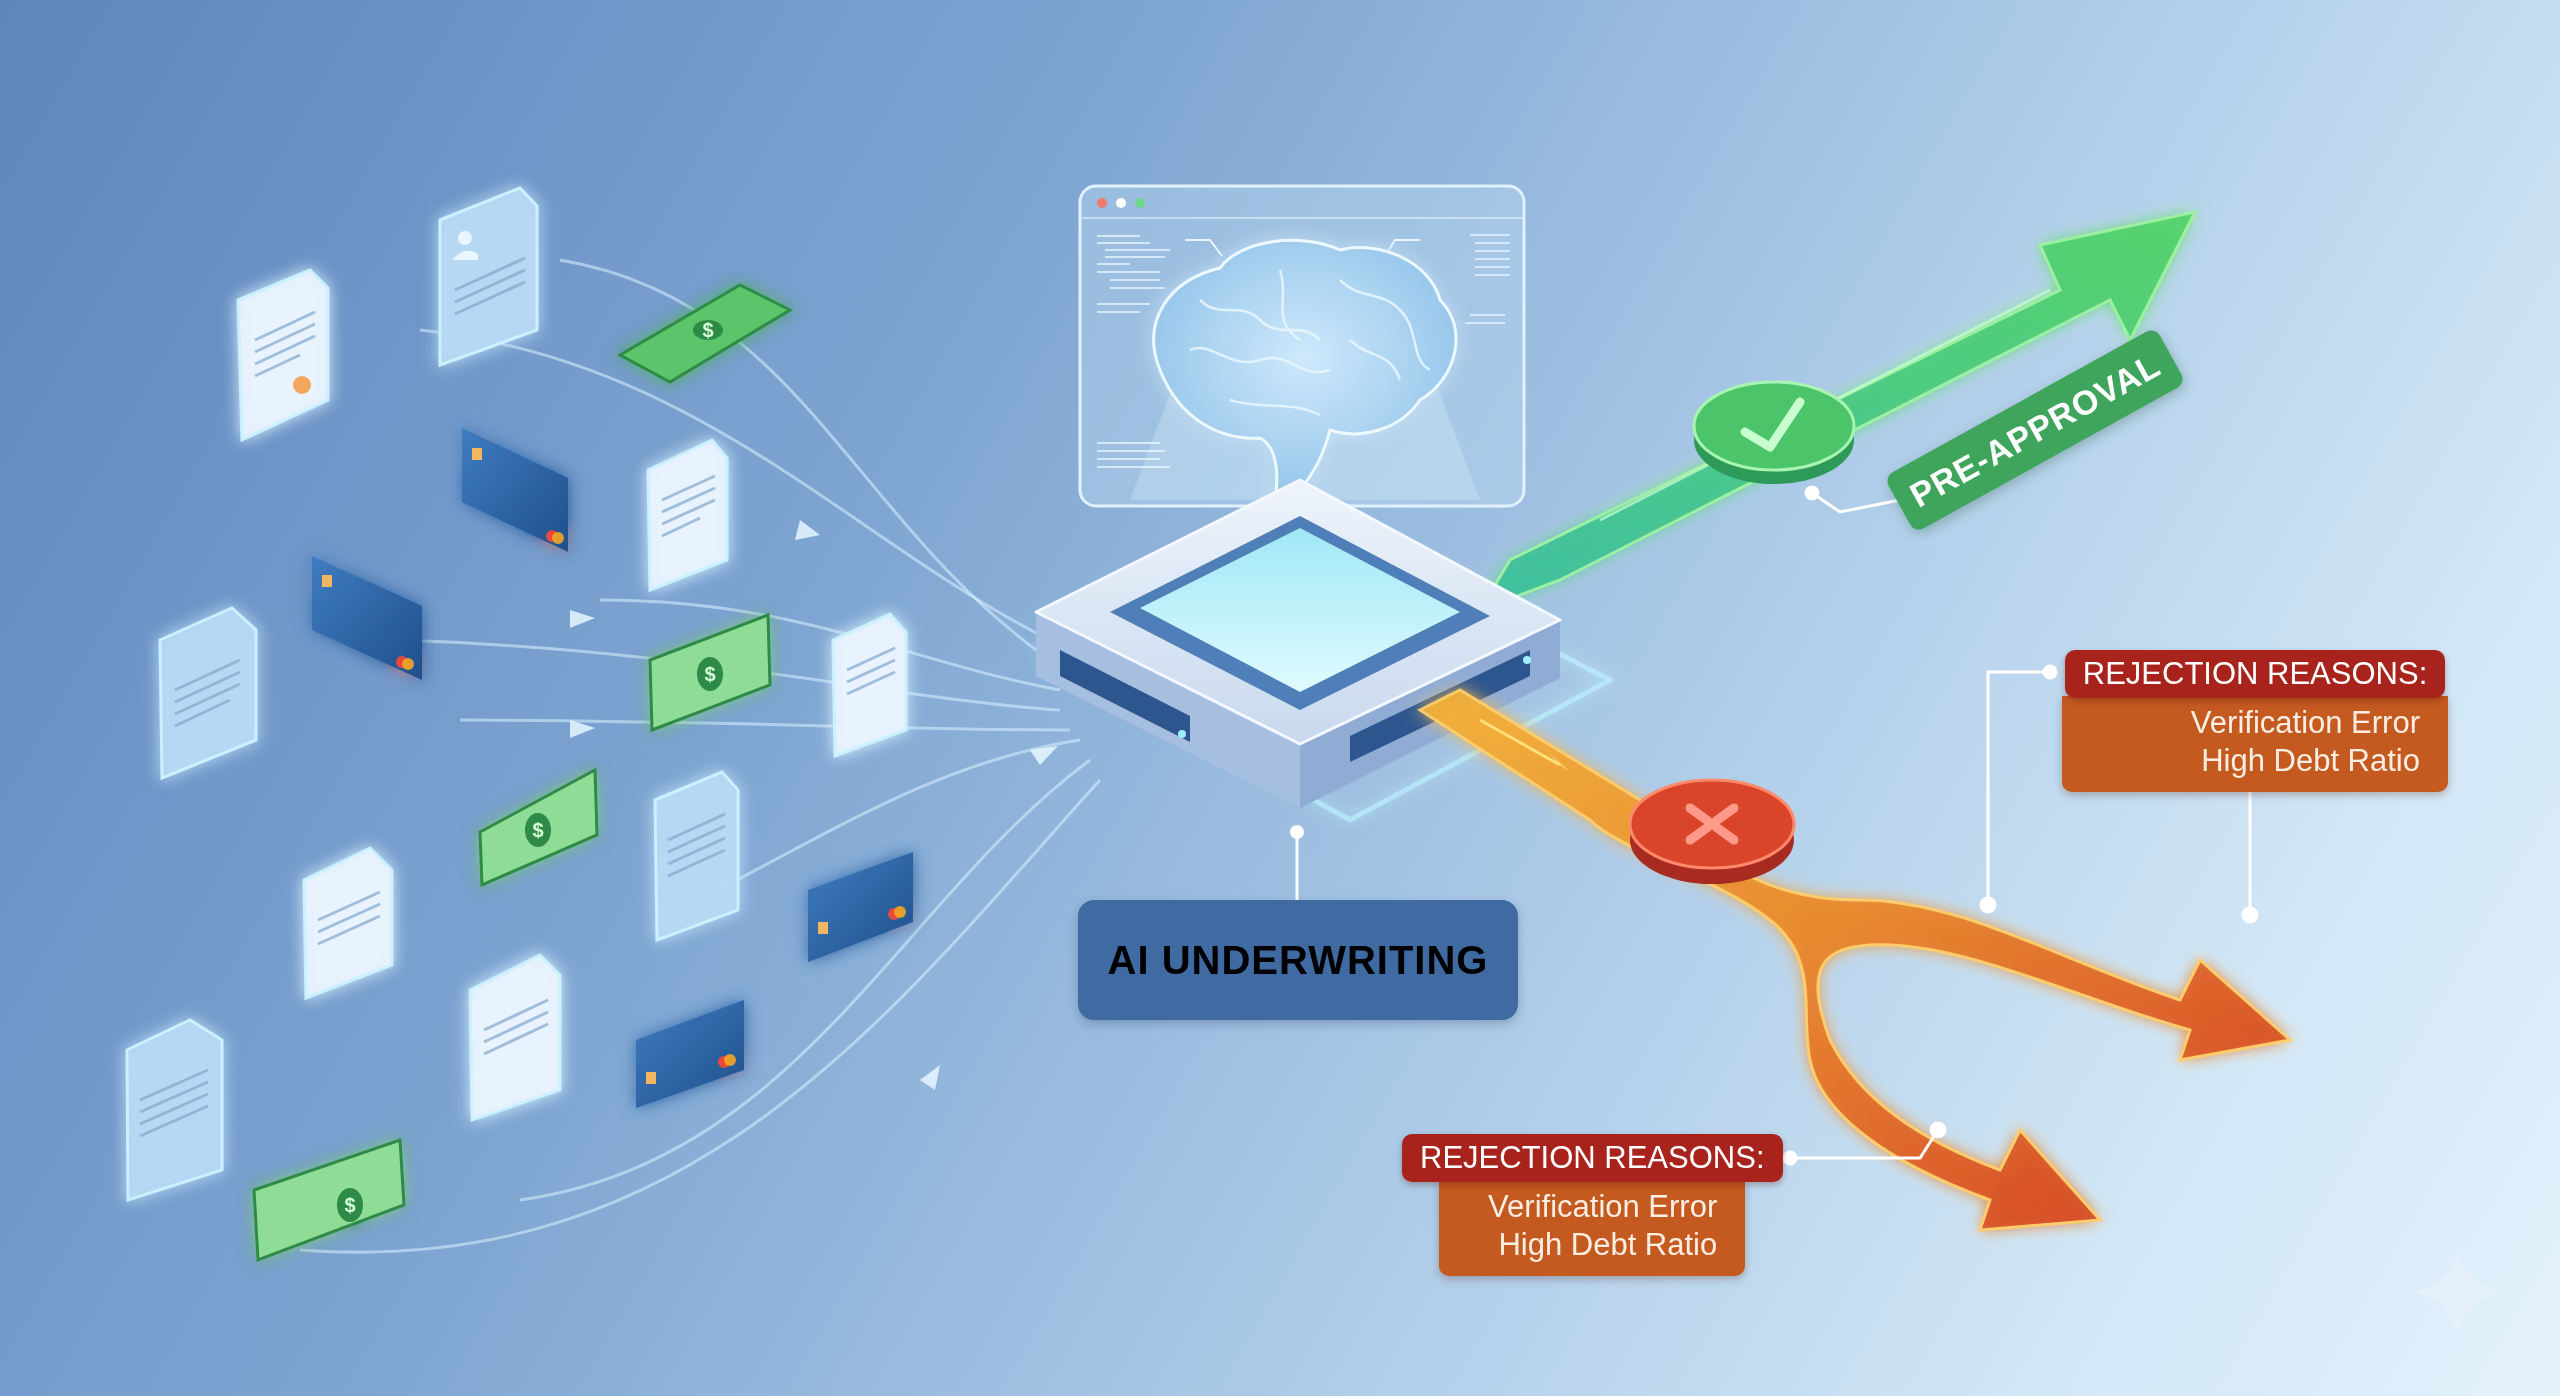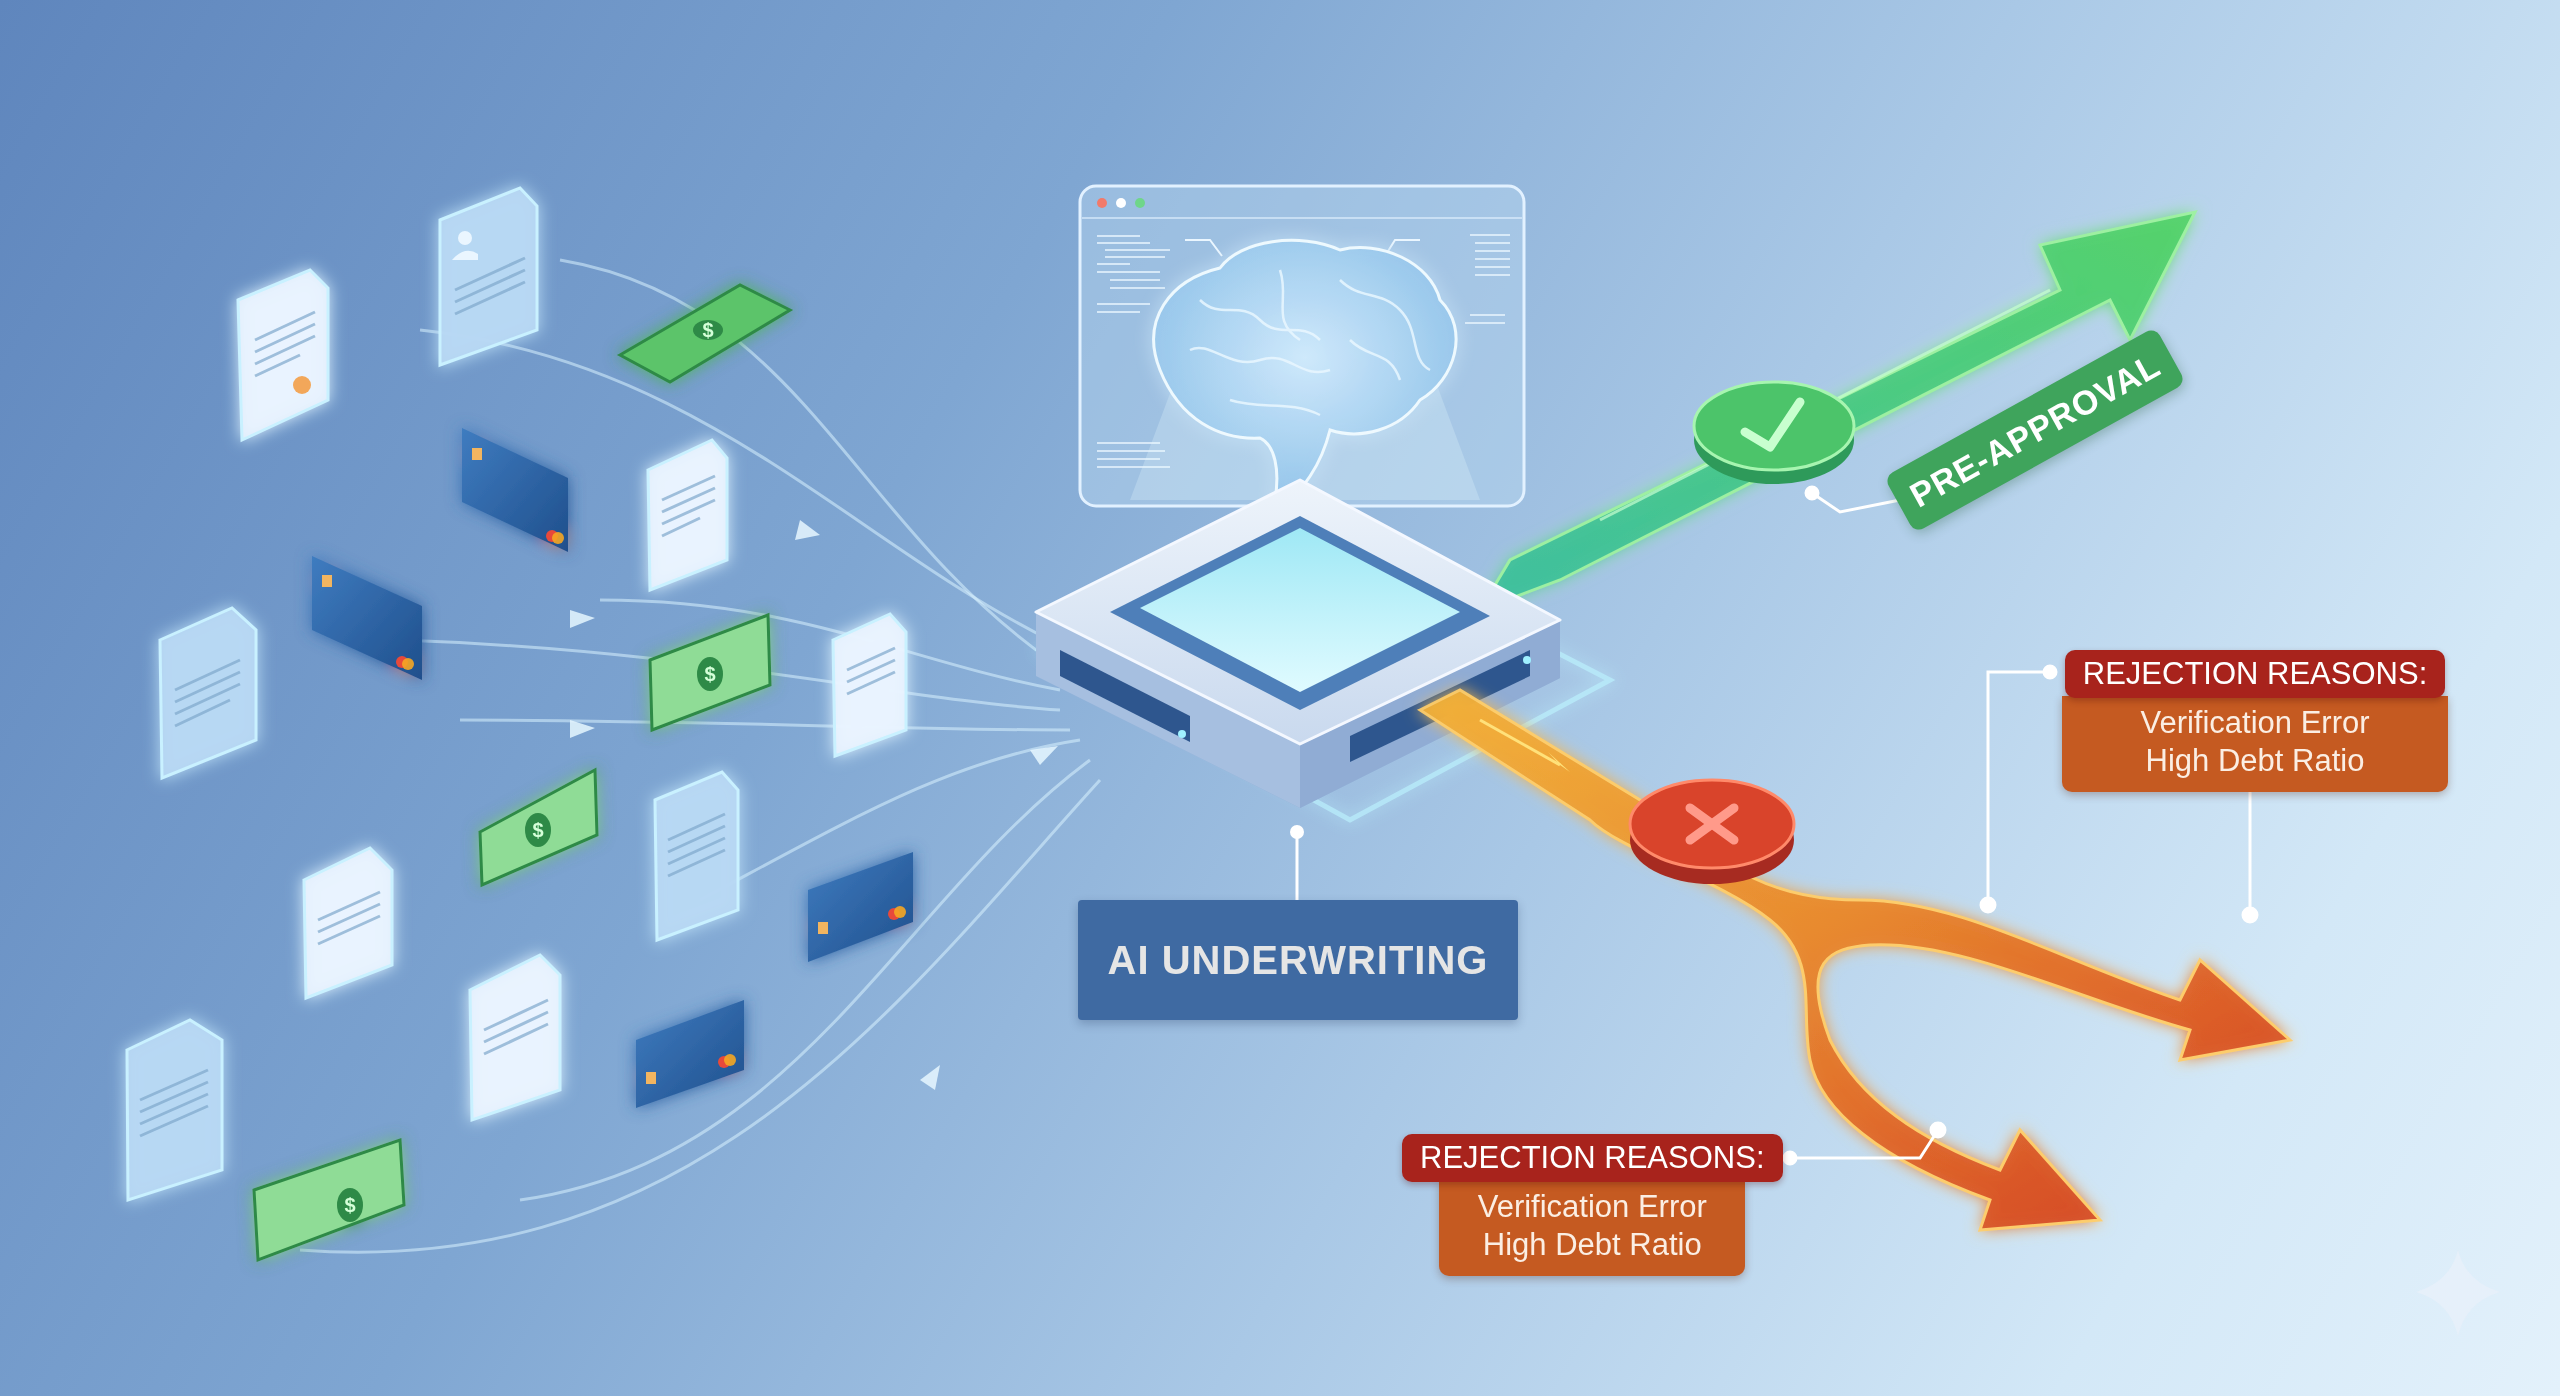--- a/index.html
+++ b/index.html
@@ -1,26 +1,26 @@
 <!DOCTYPE html>
 <html><head>
 <meta charset="utf-8">
 <style>
   html,body{margin:0;padding:0;}
   body{width:2560px;height:1396px;overflow:hidden;position:relative;
     font-family:"Liberation Sans","DejaVu Sans",sans-serif;
     background:linear-gradient(120deg,#5f86bd 0%,#7fa6d2 35%,#a9c8e6 60%,#d3e8f7 85%,#e3f1fb 100%);}
   .abs{position:absolute;}
   svg.layer{position:absolute;left:0;top:0;width:2560px;height:1396px;}
-  .label-engine{left:1078px;top:900px;width:440px;height:120px;background:#3f6aa2;border-radius:4px;
-    color:#e5e5e5;font-weight:700;font-size:40px;line-height:46px;text-align:center;display:flex;flex-direction:column;justify-content:center;letter-spacing:1px;
+  .label-engine{left:1078px;top:900px;width:440px;height:120px;background:#3f6aa2;border-radius:16px;
+    color:#000000;font-weight:700;font-size:40px;line-height:46px;text-align:center;display:flex;flex-direction:column;justify-content:center;letter-spacing:1px;
     box-shadow:0 4px 10px rgba(20,40,80,.25);}
   .rej{display:flex;flex-direction:column;align-items:center;}
   .rej-head{background:#a8231c;color:#fff;font-weight:400;font-size:31px;padding:6px 18px;border-radius:10px;white-space:nowrap;box-shadow:0 3px 6px rgba(80,10,10,.3);z-index:2;}
-  .rej-body{background:#c55a21;color:#fbeee3;font-size:31px;line-height:38px;text-align:center;padding:8px 28px 12px;border-radius:0 0 10px 10px;margin-top:-2px;box-shadow:0 3px 8px rgba(80,30,10,.3);}
+  .rej-body{background:#c55a21;color:#fbeee3;font-size:31px;line-height:38px;text-align:right;padding:8px 28px 12px;border-radius:0 0 10px 10px;margin-top:-2px;box-shadow:0 3px 8px rgba(80,30,10,.3);}
   .rej1{left:2062px;top:650px;}
   .rej1 .rej-body{width:330px;}
   .rej2{left:1402px;top:1134px;}
   .rej2 .rej-body{width:250px;}
   .pre{left:1880px;top:398px;width:310px;height:64px;background:#3fa45c;border-radius:10px;color:#fff;font-weight:700;font-size:34px;
     display:flex;align-items:center;justify-content:center;transform:rotate(-29deg);transform-origin:center;letter-spacing:1px;
     box-shadow:0 4px 12px rgba(30,90,50,.3);}
 </style>
 </head>
 <body>

